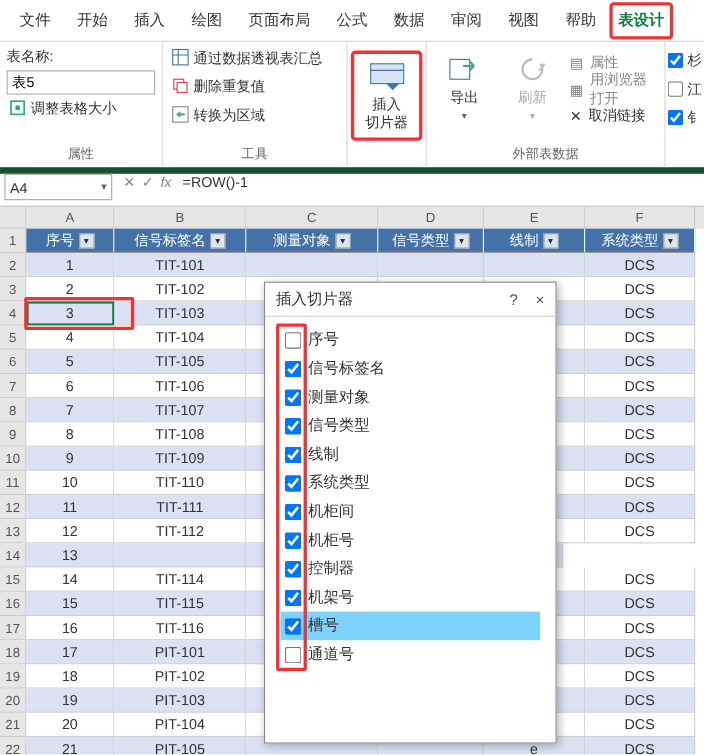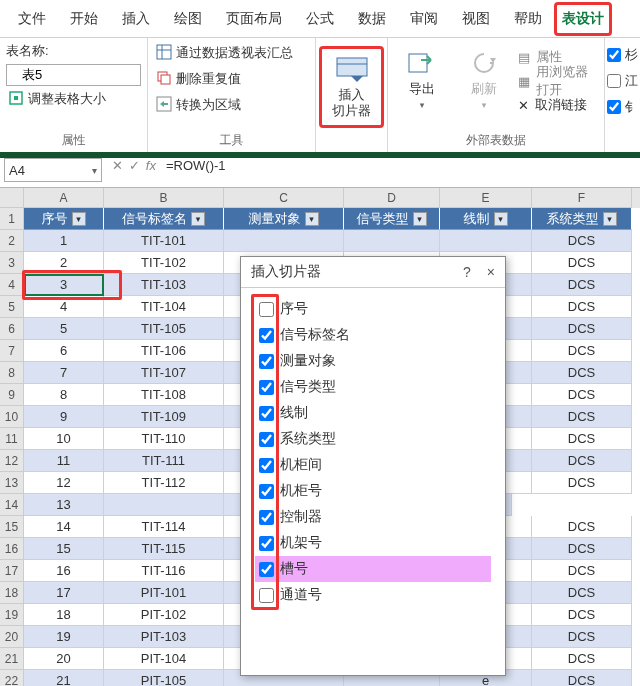--- a/index.html
+++ b/index.html
@@ -11,21 +11,21 @@
   .tab.active { color: #107c41; font-weight: 600; }
   .tab.highlight { border: 3px solid #e33; border-radius: 4px; padding: 5px 5px;}
   
   
   .ribbon { display: flex; height: 120px; border-bottom: 6px solid #14532d; }
   .rgroup { border-right: 1px solid #d8d8d8; display: flex; flex-direction: column; justify-content: space-between; padding: 4px 6px 2px 6px;}
   .rgroup-body { flex:1; display:flex; align-items:flex-start; gap:6px;}
   .rgroup-label { text-align:center; font-size:12px; color:#666; height:18px;}
   .prop { width:140px; display:flex; flex-direction:column; gap:4px;}
   .prop-label { font-size:13px;}
-  .prop-input { width:100%; height:22px; border:1px solid #aaa; padding:0 15px; font-size:13px;}
+  .prop-input { width:100%; height:22px; border:1px solid #aaa; padding:0 4px; font-size:13px;}
   .small-btn { display:flex; align-items:flex-start; gap:4px; font-size:13px; color:#333; height:22px; padding:0 2px; cursor:pointer;}
   .small-btn .ic { width:16px; height:16px; display:inline-flex; align-items:center; justify-content:center;}
   .tools-col { display:flex; flex-direction:column; gap:4px; padding-top:2px;}
   .big-btn { display:flex; flex-direction:column; align-items:center; justify-content:center; gap:2px; padding:6px 10px; cursor:pointer; font-size:13px;}
   .big-btn .ic-lg { width:36px; height:30px; display:flex; align-items:center; justify-content:center;}
   .big-btn.highlight { border:3px solid #e33; border-radius:4px;}
   .ext-col { display:flex; flex-direction:column; gap:2px; padding-top:4px;}
   .ext-item { display:flex; align-items:center; gap:6px; font-size:13px; color:#888; height:22px;}
   .ext-item.enabled { color:#333;}
   .chk-col { display:flex; flex-direction:column; gap:8px; padding:8px 2px;}
@@ -55,21 +55,21 @@
   .sel-cell{outline:2px solid #107c41; outline-offset:-2px;}
   .red-box{position:absolute; border:3px solid #e33; pointer-events:none; border-radius:2px;}
   
   
   .dialog{position:absolute; left:240px; top:256px; width:266px; height:420px; background:#fff; border:1px solid #888; box-shadow:2px 2px 8px rgba(0,0,0,.3);}
   .dlg-title{display:flex; align-items:center; justify-content:space-between; padding:6px 10px; font-size:14px;}
   .dlg-title .ctl{display:flex; gap:16px; color:#555; font-size:14px;}
   .dlg-body{position:relative; padding:8px 14px; height:370px; border-top:1px solid #ccc;}
   .dlg-item{display:flex; align-items:center; gap:6px; height:26px; font-size:14px; padding:0 4px;}
   .dlg-item input{width:15px;height:15px;}
-  .dlg-item.hover{background:#f0abfc;}
+  .dlg-item.hover{background:#7dd3fc;}
   
   svg{display:block;}
 </style>
 </head>
 <body>
 
 <div class="tabs" id="tabs">
     <div class="tab">文件</div>
     <div class="tab">开始</div>
     <div class="tab">插入</div>

